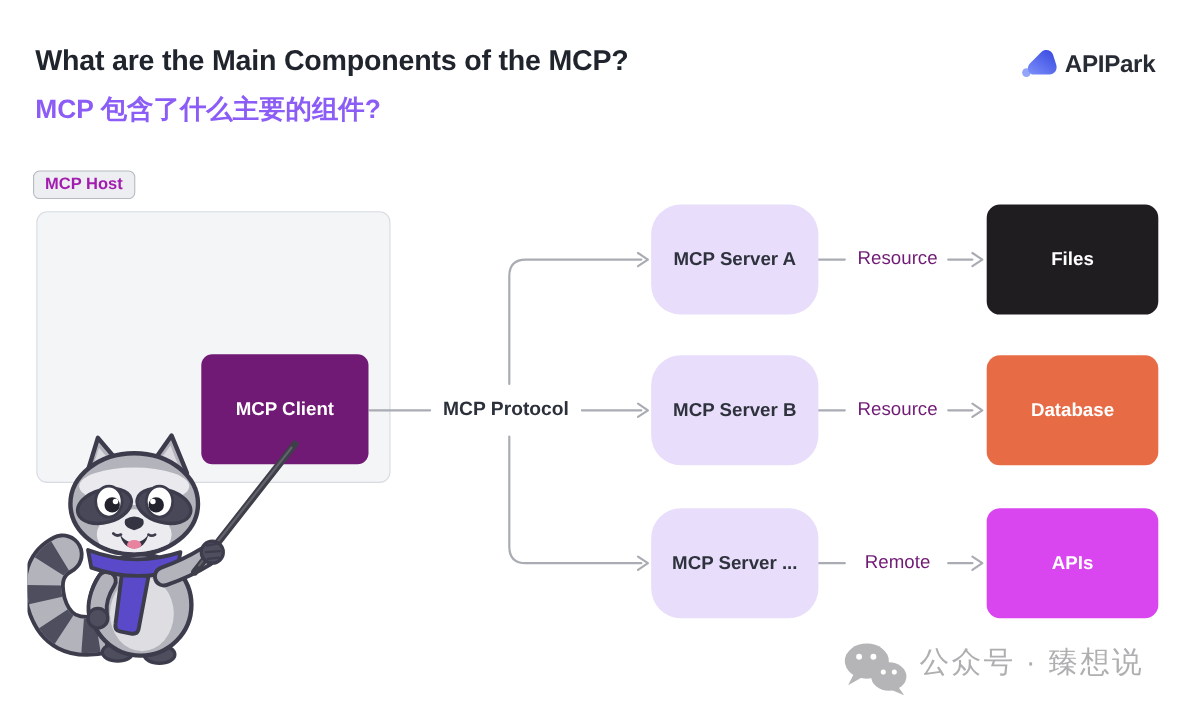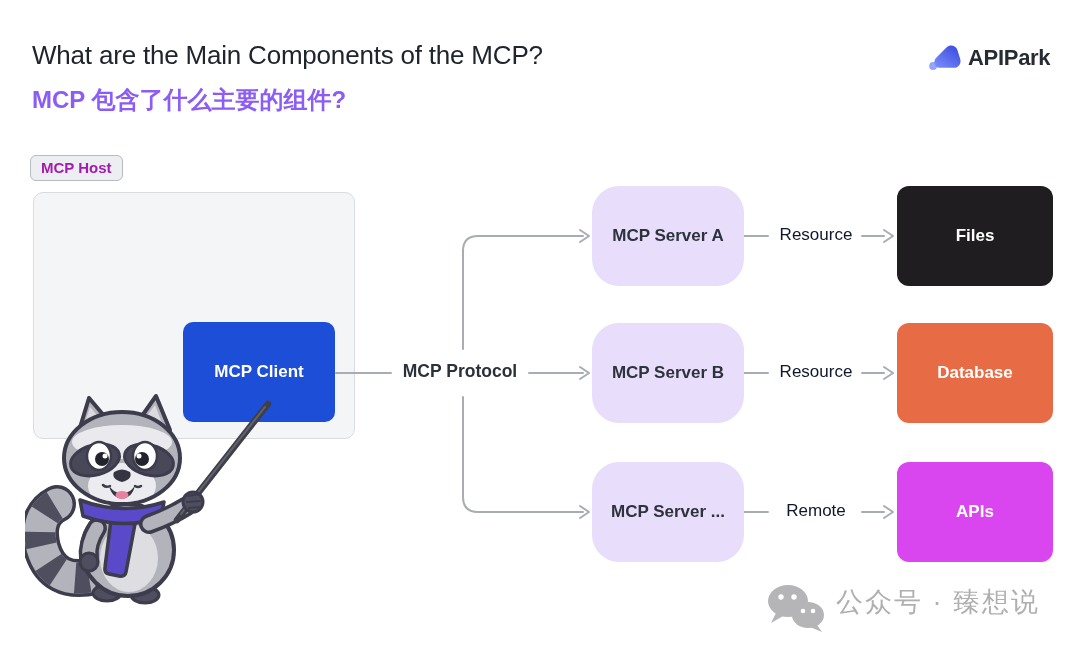--- a/index.html
+++ b/index.html
@@ -1,38 +1,38 @@
 <!DOCTYPE html>
 <html><head>
 <meta charset="utf-8">
 <style>
   html,body{margin:0;padding:0;background:#ffffff;font-family:"Liberation Sans","DejaVu Sans",sans-serif;}
   .canvas{position:relative;width:1080px;height:649px;background:#ffffff;overflow:hidden;}
 
   
-  .title{position:absolute;left:32px;top:40px;margin:0;font-size:26px;line-height:30px;font-weight:400;color:#20242D;letter-spacing:-.2px;}
+  .title{position:absolute;left:32px;top:40px;margin:0;font-size:26px;line-height:30px;font-weight:700;color:#20242D;letter-spacing:-.2px;}
   .subtitle{position:absolute;left:32px;top:86px;margin:0;font-size:24px;line-height:28px;font-weight:700;color:#8b5cf6;}
   .logo{position:absolute;left:928px;top:42px;display:flex;align-items:center;gap:6px;}
   .logo-text{font-size:22px;font-weight:700;color:#272B33;letter-spacing:-.3px;}
 
   
   .host-badge{position:absolute;left:30px;top:155px;padding:3px 10px 4px;background:#EDEEF1;border:1.5px solid #B6BAC1;border-radius:6px;font-size:15px;font-weight:700;color:#a21caf;z-index:3;}
   .host-box{position:absolute;left:33px;top:192px;width:320px;height:245px;background:#F4F5F7;border:1.5px solid #D8DBE0;border-radius:10px;z-index:1;}
 
   
   .node{position:absolute;display:flex;align-items:center;justify-content:center;font-weight:700;font-size:17px;border-radius:10px;z-index:3;}
   .client-box{left:183px;top:322px;width:152px;height:100px;color:#ffffff;}
   .server-box{left:592px;width:152px;height:100px;background:#E8DDFA;color:#2E323D;border-radius:27px;}
   .end-box{left:897px;width:156px;height:100px;border-radius:12px;color:#ffffff;}
   .srv-a{top:186px}.srv-b{top:323px}.srv-c{top:462px}
   .end-a{top:186px}.end-b{top:323px}.end-c{top:462px}
 
   
   .protocol-label{position:absolute;left:393px;top:361px;width:134px;text-align:center;font-size:17.5px;font-weight:700;color:#2B303A;z-index:3;}
-  .conn-label{position:absolute;left:766px;width:100px;text-align:center;font-size:17px;font-weight:400;color:#0f172a;z-index:3;}
+  .conn-label{position:absolute;left:766px;width:100px;text-align:center;font-size:17px;font-weight:400;color:#701a75;z-index:3;}
   .cl-a{top:225px}.cl-b{top:362px}.cl-c{top:501px}
 
   .connectors{position:absolute;left:0;top:0;z-index:2;pointer-events:none;}
   .raccoon{position:absolute;left:25px;top:390px;z-index:6;pointer-events:none;}
 
   
   .watermark{position:absolute;left:766px;top:584px;display:flex;align-items:flex-start;gap:10px;z-index:3;}
   .watermark-text{font-size:27px;color:#AFAFB1;letter-spacing:2px;}
 </style>
 </head>
@@ -53,21 +53,21 @@
       </defs>
       <circle cx="6" cy="28" r="4.6" fill="#93A5FB"></circle>
       <path d="M12 30 C7 28 6 22 10 18 L22 6 C26 2 33 4 34.5 9 L38 20 C39.5 26 35 31 29 30 Z" fill="url(#apg)"></path>
     </svg>
     <span class="logo-text">APIPark</span>
   </div>
 
   <div class="host-badge">MCP Host</div>
   <div class="host-box"></div>
 
-  <div class="node client-box" style="background: #1d4ed8;">MCP Client</div>
+  <div class="node client-box" style="background: #701a75;">MCP Client</div>
 
   <div class="protocol-label">MCP Protocol</div>
 
   <div class="node server-box srv-a">MCP Server A</div>
   <div class="node server-box srv-b">MCP Server B</div>
   <div class="node server-box srv-c">MCP Server ...</div>
 
   <div class="conn-label cl-a">Resource</div>
   <div class="conn-label cl-b">Resource</div>
   <div class="conn-label cl-c">Remote</div>

